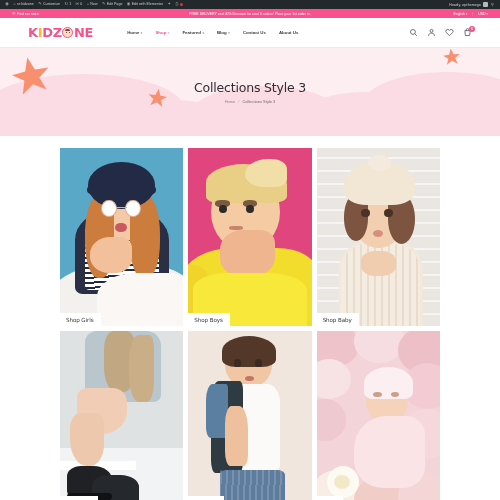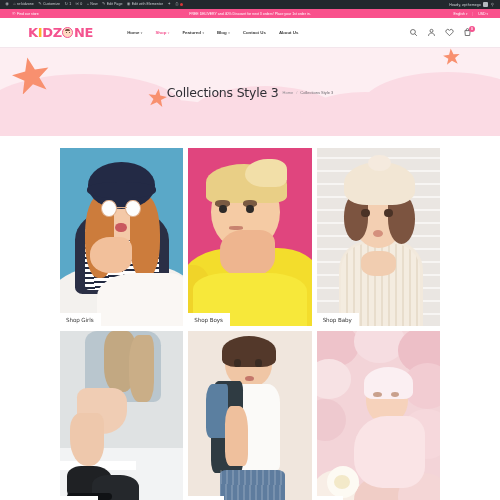--- a/index.html
+++ b/index.html
@@ -143,21 +143,21 @@
     overflow: hidden;
   }
   .cloud {
     position: absolute;
     background: #fbdbe4;
     border-radius: 50% 50% 0 0;
   }
   .hero-inner {
     position: relative; z-index: 4;
     height: 100%;
-    display: flex; flex-direction: row;
+    display: flex; flex-direction: column;
     align-items: center; justify-content: center;
     gap: 4px;
   }
   .hero-title {
     font-size: 12.5px; color: #2f2f35; font-weight: 500;
     font-family: "DejaVu Sans", sans-serif;
     letter-spacing: -0.2px;
   }
   .breadcrumb {
     font-size: 4px; color: #8e8a90;

